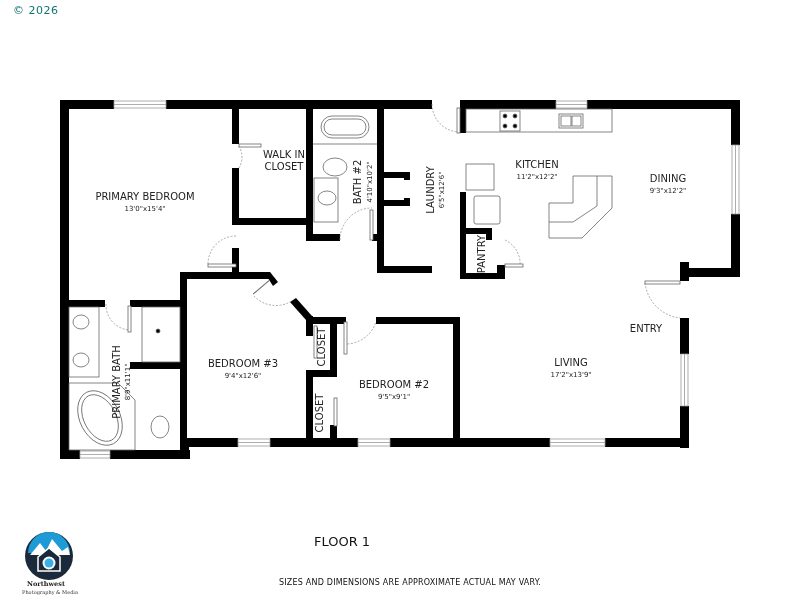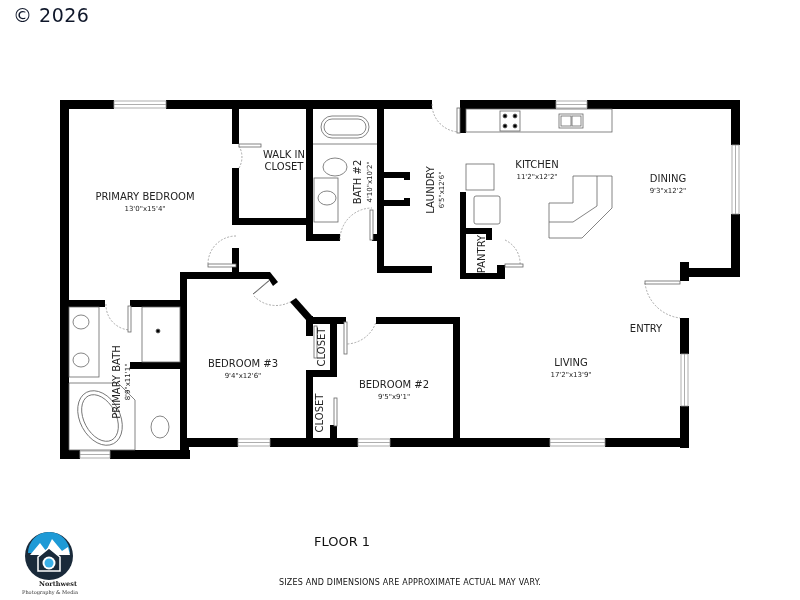--- a/index.html
+++ b/index.html
@@ -1,24 +1,24 @@
 <!DOCTYPE html>
 <html><head>
   <meta charset="utf-8">
   <style>
     html, body { margin: 0; padding: 0; background: #ffffff; }
     body { width: 800px; height: 600px; position: relative; overflow: hidden; font-family: "DejaVu Sans", sans-serif; }
-    .copyright { position: absolute; left: 13px; top: 4px; font-size: 19px; color: #0f172a; letter-spacing: 0.5px; font-family: "DejaVu Sans", sans-serif; }
+    .copyright { position: absolute; left: 13px; top: 4px; font-size: 11px; color: #0f766e; letter-spacing: 0.5px; font-family: "DejaVu Sans", sans-serif; }
     svg.plan { position: absolute; left: 0; top: 0; }
     .room-label { font-family: "DejaVu Sans", sans-serif; font-size: 10px; fill: #222; }
     .room-dim { font-family: "DejaVu Sans", sans-serif; font-size: 7px; fill: #222; }
     .floor-title { position: absolute; left: 0; width: 684px; top: 534px; text-align: center; font-size: 13px; color: #111; }
     .disclaimer { position: absolute; left: 0; width: 820px; top: 578px; text-align: center; font-size: 8px; color: #111; letter-spacing: 0.2px; }
     .logo { position: absolute; left: 24px; top: 531px; width: 50px; height: 50px; }
-    .logo-name { position: absolute; left: 28px; top: 580px; width: 60px; text-align: center; font-family: "DejaVu Serif", serif; font-size: 6.5px; color: #222; font-weight: bold; }
+    .logo-name { position: absolute; left: 16px; top: 580px; width: 60px; text-align: center; font-family: "DejaVu Serif", serif; font-size: 6.5px; color: #222; font-weight: bold; }
     .logo-sub { position: absolute; left: 14px; top: 589px; width: 72px; text-align: center; font-family: "DejaVu Serif", serif; font-size: 5px; color: #333; }
   </style>
 </head>
 <body>
 
 <div class="copyright">© 2026</div>
 
 <svg class="plan" width="800" height="600" viewBox="0 0 800 600" xmlns="http://www.w3.org/2000/svg">
 
   <g fill="#000">

